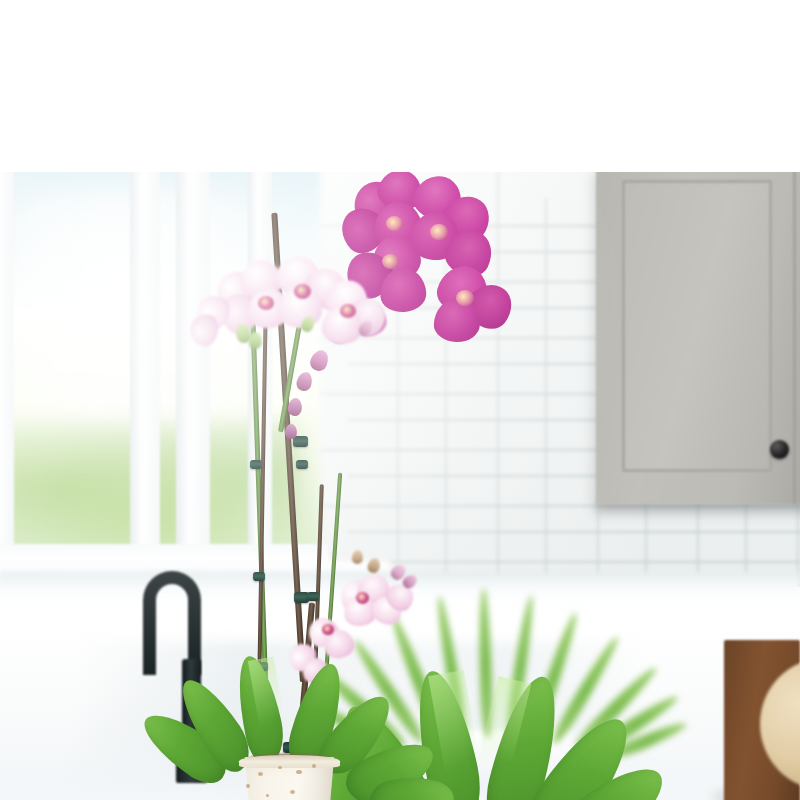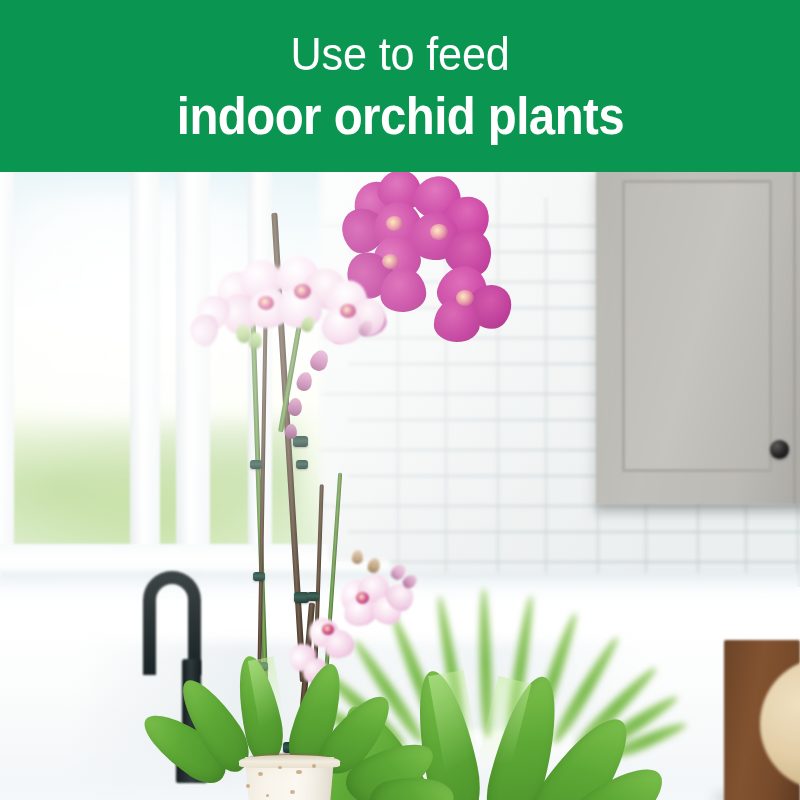--- a/index.html
+++ b/index.html
@@ -362,24 +362,20 @@
   }
 
   
   .b1 { filter:blur(1px); }
 </style>
 </head>
 <body>
 
 <div class="poster">
 
-  <div class="banner">
-    <div class="banner-line1">Use to feed</div>
-    <div class="banner-line2">indoor orchid plants</div>
-  </div>
 
   <div class="photo">
 
     <div class="wall"></div>
     <div class="tile-grid"></div>
     <div class="tile-grid offset"></div>
     <div class="tile-sheen"></div>
 
     <div class="cabinet-shadow"></div>
     <div class="cabinet">

